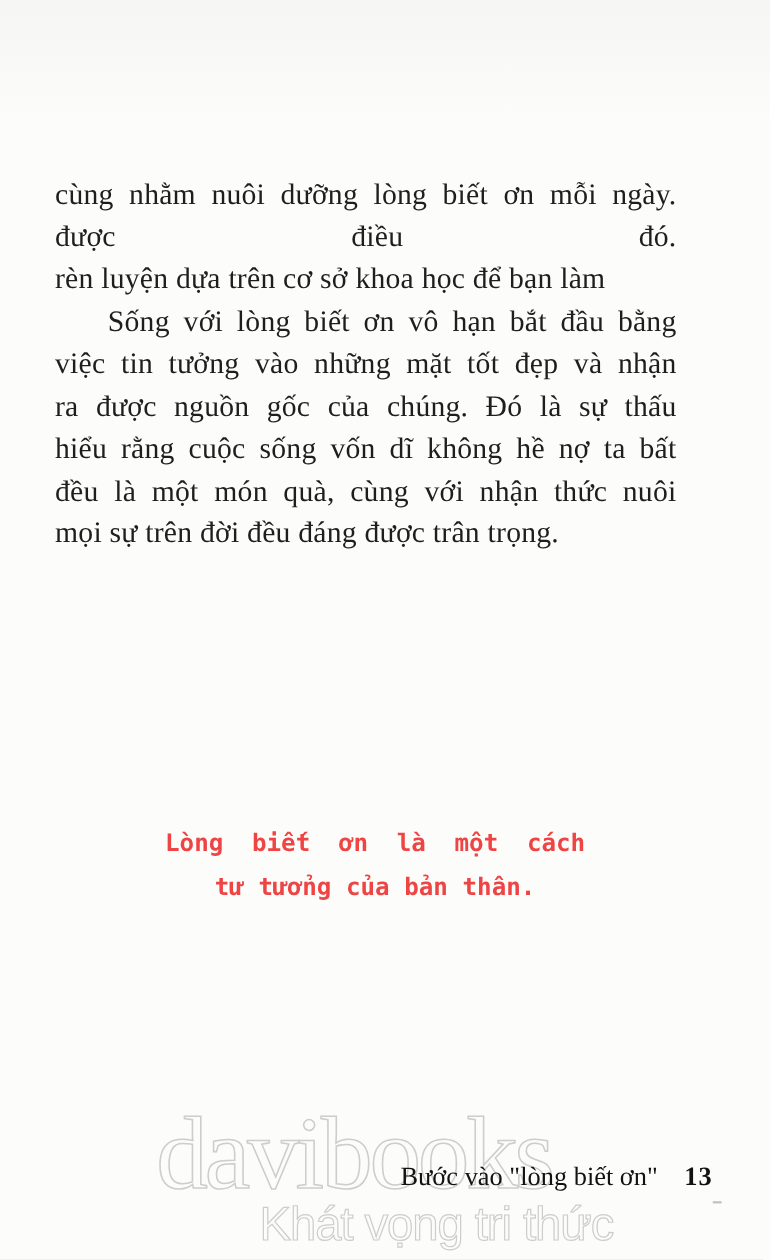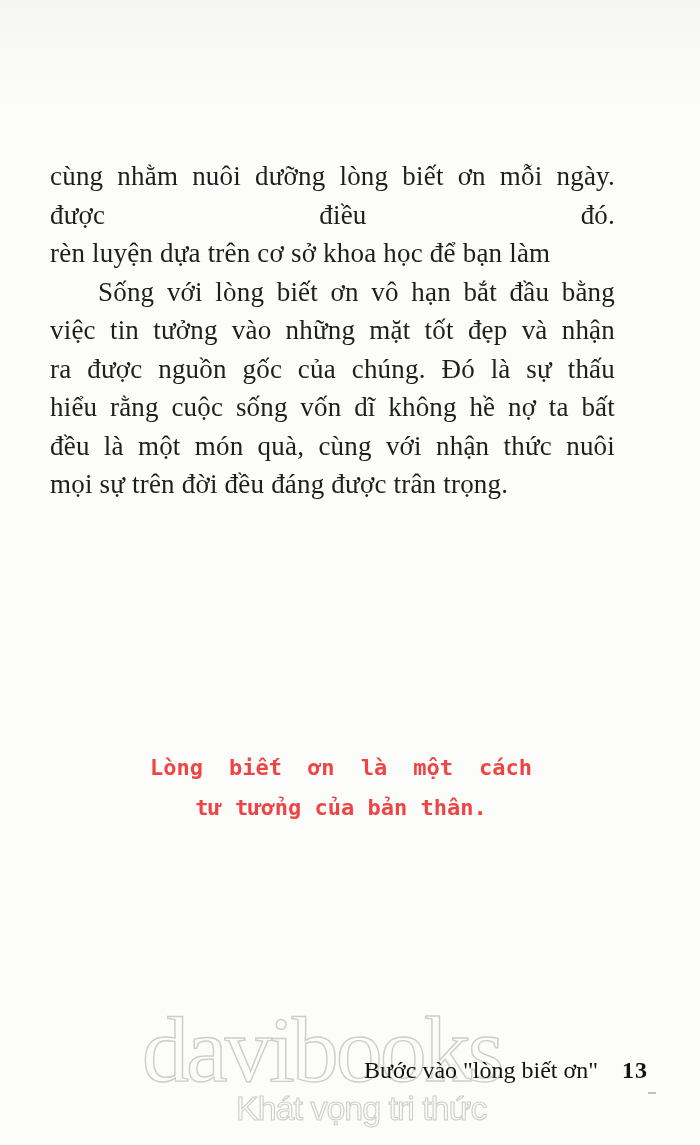--- a/index.html
+++ b/index.html
@@ -83,21 +83,21 @@
     font-size: 94px;
     line-height: 1.05;
     letter-spacing: -3px;
     z-index: 1;
     font-family: Liberation Serif, serif;
   }
   .wm-secondary {
     position: absolute;
     left: 236px;
     top: 1090px;
-    font-size: 34px;
+    font-size: 43px;
     line-height: 1.1;
     letter-spacing: -1px;
     -webkit-text-stroke-width: 1.1px;
     z-index: 1;
   }
   .running-footer {
     position: absolute;
     right: 52px;
     top: 1055px;
     z-index: 2;

